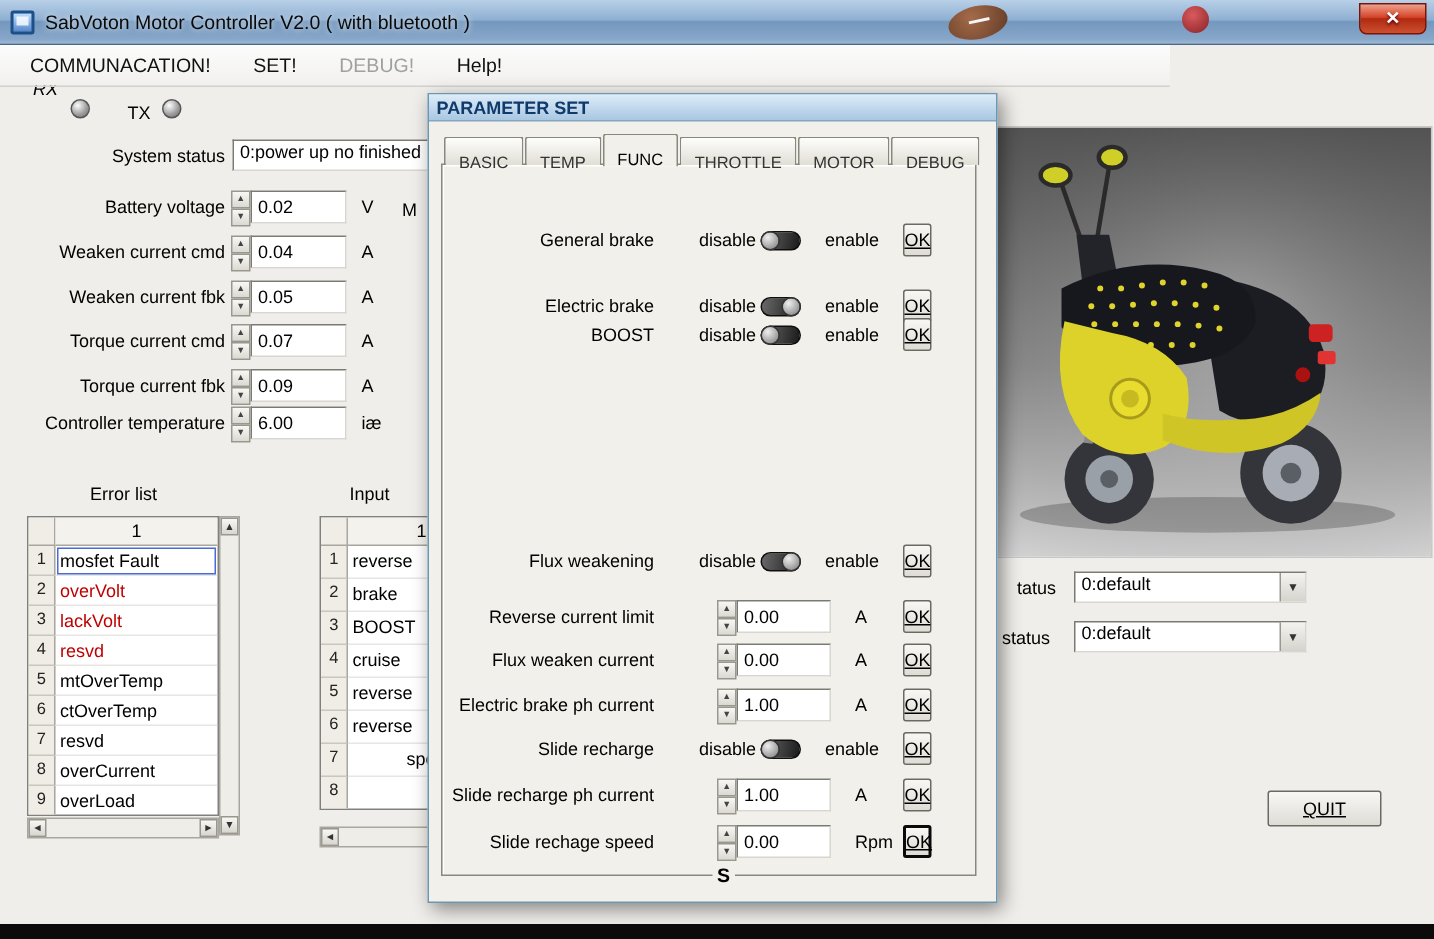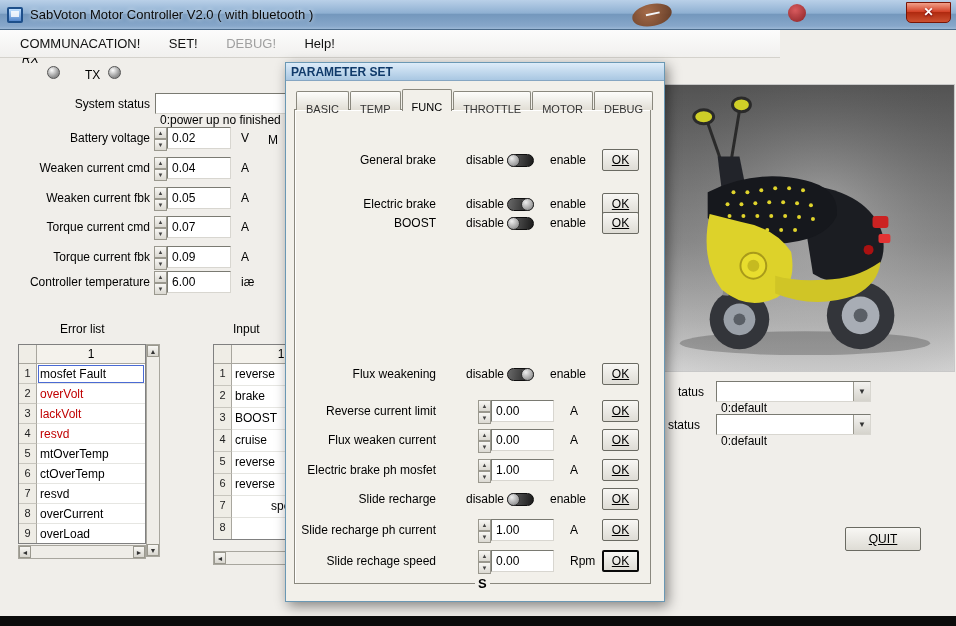--- a/index.html
+++ b/index.html
@@ -33,21 +33,21 @@
   .mitem.disabled { color:#a0a0a0; }
 
   
   .updown { position:absolute; width:13px; height:22px; display:flex; flex-direction:column; }
   .ud-b { flex:1; font-size:6px; line-height:10px; text-align:center; color:#444;
     background:linear-gradient(#f8f7f4,#dbd9d2); border:1px solid #9a988e; }
   .tbox { position:absolute; height:22px; background:#fff; border:1px solid;
     border-color:#7a7a72 #d8d6d0 #d8d6d0 #7a7a72; font-size:12px; padding:3px 4px; color:#000; }
   .combo { position:absolute; height:21px; background:#fff; border:1px solid;
     border-color:#7a7a72 #d8d6d0 #d8d6d0 #7a7a72; }
-  .combo-text { position:absolute; left:4px; top:19px; font-size:12px; color:#000; white-space:nowrap; }
+  .combo-text { position:absolute; left:4px; top:0; font-size:12px; color:#000; white-space:nowrap; }
   .combo-btn { position:absolute; right:0; top:0; bottom:0; width:17px; font-size:8px; color:#333;
     text-align:center; line-height:19px; background:linear-gradient(#f4f3f0,#d5d3cc); border-left:1px solid #9a988e; }
   .led { position:absolute; width:13px; height:13px; border-radius:50%; border:1px solid #555;
     background:radial-gradient(circle at 35% 30%, #fdfdfd, #9a9a9a 60%, #6e6e6e); }
   .btn3d { background:linear-gradient(#f8f7f4,#dedcd5); border:1px solid #6a6a62; border-radius:2px;
     font-size:12px; color:#000; text-decoration:underline; cursor:pointer; font-family:"Liberation Sans",sans-serif; }
 
   
   .slabel { position:absolute; font-size:12px; color:#000; white-space:nowrap; }
   .lrow { position:absolute; left:0; width:300px; height:22px; }
@@ -91,21 +91,21 @@
   .ena { position:absolute; left:264px; top:4px; font-size:12px; }
   .toggle { position:absolute; left:221px; top:5px; width:27px; height:13px; border-radius:7px;
     background:linear-gradient(100deg,#6a6a6a,#1a1a1a); border:1px solid #0e0e0e; cursor:pointer; }
   .knob { position:absolute; top:-1px; width:13px; height:13px; border-radius:50%;
     background:radial-gradient(circle at 35% 30%, #eee, #777); border:1px solid #333; }
   .toggle.knob-left .knob { left:-1px; }
   .toggle.knob-right .knob { right:-1px; }
   .drow .updown { left:192px; top:0; }
   .drow .tbox { left:205px; top:0; width:63px; }
   .dunit { position:absolute; left:284px; top:4px; font-size:12px; }
-  .okbtn { position:absolute; left:316px; top:0; width:37px; height:22px; }
+  .okbtn { position:absolute; left:316px; top:0; width:19px; height:22px; }
   .okbtn.def { border:2px solid #0a0a0a; }
   .s-frag { position:absolute; left:189px; top:513px; font-size:13px; font-weight:bold; background:#f2f0ea;
     padding:0 3px; z-index:6; }
 
   
   .photo { position:absolute; left:655px; top:84px; width:300px; height:288px; border:1px solid #c8c8c8; z-index:1; }
   .quit-btn { position:absolute; left:845px; top:527px; width:76px; height:24px; }
 
   .bottom-strip { position:absolute; left:0; bottom:0; width:956px; height:10px; background:#0b0b0b; z-index:80; }
 </style>
@@ -399,21 +399,21 @@
           <span class="dlabel">Flux weaken current</span>
           <span class="updown">
             <span class="ud-b">▲</span>
             <span class="ud-b">▼</span>
           </span>
           <span class="tbox">0.00</span>
           <span class="dunit">A</span>
           <button class="btn3d okbtn">OK</button>
         </div>
         <div class="drow" style="top: 396px;">
-          <span class="dlabel">Electric brake ph mosfet</span>
+          <span class="dlabel">Electric brake ph current</span>
           <span class="updown">
             <span class="ud-b">▲</span>
             <span class="ud-b">▼</span>
           </span>
           <span class="tbox">1.00</span>
           <span class="dunit">A</span>
           <button class="btn3d okbtn">OK</button>
         </div>
         <div class="drow" style="top: 425px;">
           <span class="dlabel">Slide recharge</span>

